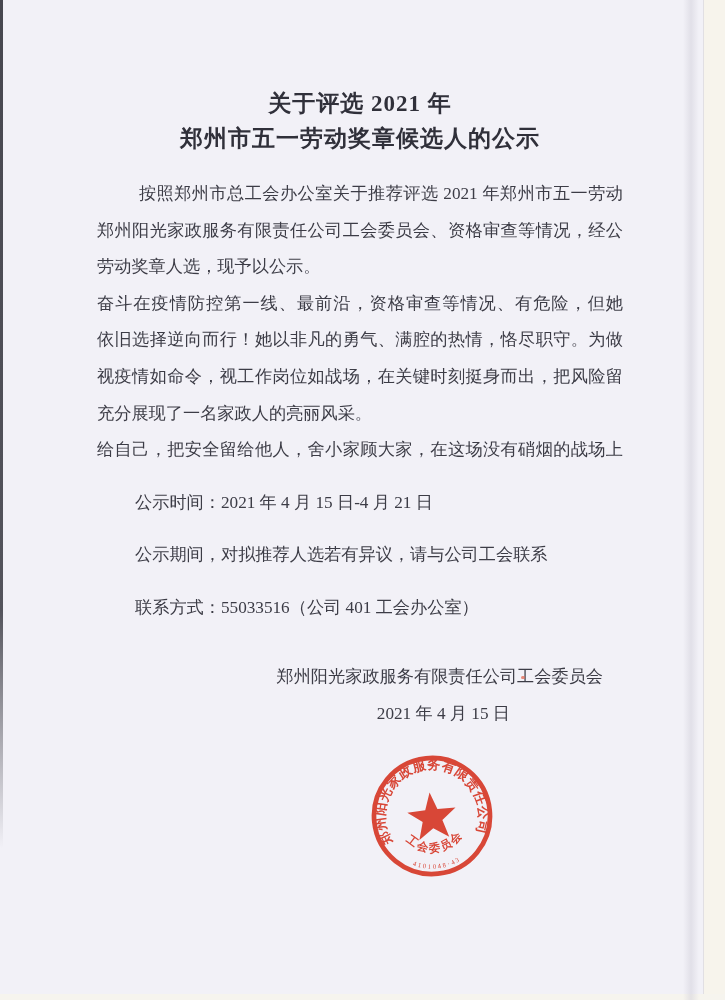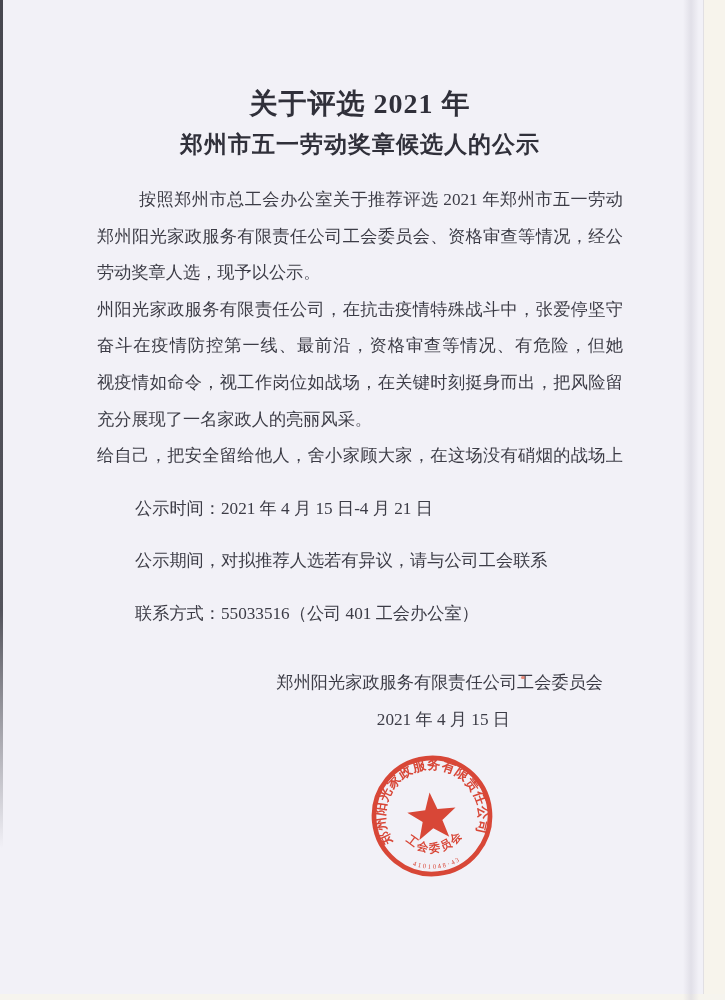--- a/index.html
+++ b/index.html
@@ -17,22 +17,22 @@
   .edge-bottom{ position:absolute; left:0; bottom:0; width:100%; height:6px;
                 background:#f6f4ee; }
   .fold-line  { position:absolute; left:683px; top:0; width:16px; height:100%;
                 background:linear-gradient(90deg,rgba(205,203,214,0),rgba(205,203,214,.45),rgba(205,203,214,0)); }
   .red-speck  { position:absolute; left:521px; top:676px; width:4px; height:3px;
                 background:#e2654f; border-radius:2px; opacity:.75; }
 
   .content { position:absolute; left:97px; top:0; width:526px; }
 
   .title1 { margin-top:91px; text-align:center; font-weight:bold;
-            font-size:28px; line-height:26px; letter-spacing:1px; color:#30303a; }
-  .title2 { margin-top:16px; text-align:center; font-weight:bold;
+            font-size:23px; line-height:26px; letter-spacing:1px; color:#30303a; }
+  .title2 { margin-top:10px; text-align:center; font-weight:bold;
             font-size:23px; line-height:23px; letter-spacing:1px; color:#30303a; }
 
   .body-block { margin-top:26px; font-size:17.2px; line-height:36.6px; }
   .line { text-align:justify; text-align-last:justify; }
   .line.first { text-indent:42px; }
   .line.last  { text-align-last:left; }
   .info-line  { text-align:left; text-align-last:left; text-indent:38px;margin-top:16px; }
 
   .signature { margin-top:40px; text-align:right; padding-right:20px;
                font-size:17.2px; line-height:20px; }
@@ -50,22 +50,22 @@
 
   <div class="content">
     <div class="title1">关于评选 2021 年</div>
     <div class="title2">郑州市五一劳动奖章候选人的公示</div>
 
     <div class="body-block">
       <div>
           <div class="line first">按照郑州市总工会办公室关于推荐评选 2021 年郑州市五一劳动</div>
           <div class="line">郑州阳光家政服务有限责任公司工会委员会、资格审查等情况，经公</div>
           <div class="line last">劳动奖章人选，现予以公示。</div>
-          <div class="line">州阳光家政服务有限责任公司，在抗击疫情特殊战斗中，张爱停坚守</div>
           <div class="line">奋斗在疫情防控第一线、最前沿，资格审查等情况、有危险，但她</div>
+          <div class="line">依旧选择逆向而行！她以非凡的勇气、满腔的热情，恪尽职守。为做</div>
           <div class="line">视疫情如命令，视工作岗位如战场，在关键时刻挺身而出，把风险留</div>
           <div class="line last">充分展现了一名家政人的亮丽风采。</div>
           <div class="line">给自己，把安全留给他人，舍小家顾大家，在这场没有硝烟的战场上</div>
         </div>
       <div>
           <div class="line info-line">公示时间：2021 年 4 月 15 日-4 月 21 日</div>
           <div class="line info-line">公示期间，对拟推荐人选若有异议，请与公司工会联系</div>
           <div class="line info-line">联系方式：55033516（公司 401 工会办公室）</div>
         </div>
     </div>

